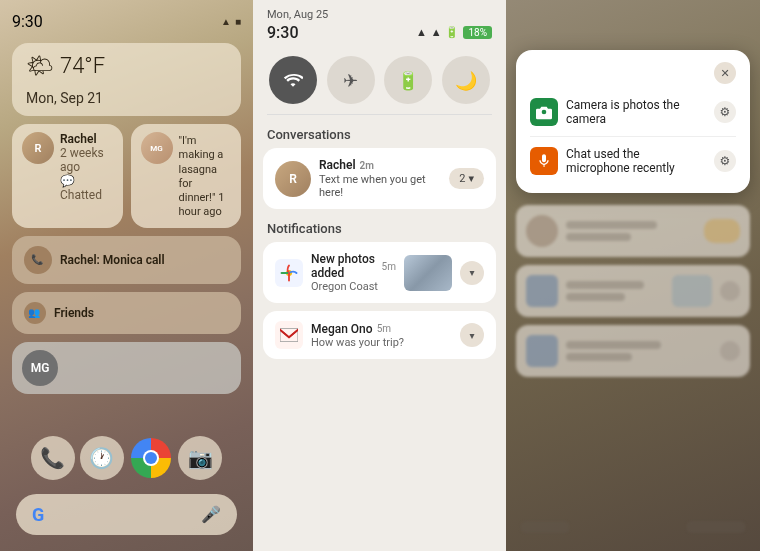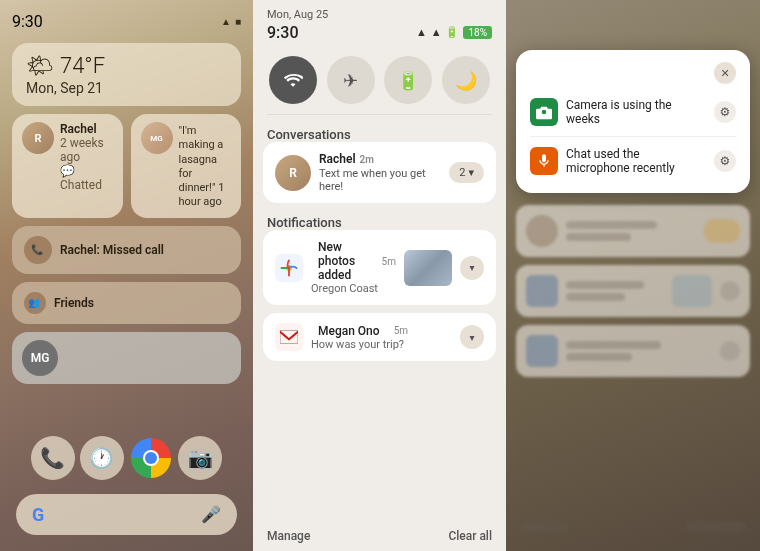--- a/index.html
+++ b/index.html
@@ -58,21 +58,21 @@
       align-items: center;
       gap: 6px;
       font-size: 22px;
       font-weight: 300;
       color: #2a2010;
     }
     .weather-date {
       font-size: 14px;
       font-weight: 400;
       color: #3a3020;
-      margin-top: 2px;
+      margin-top: 12px;
     }
     .convo-row {
       display: flex;
       gap: 8px;
       margin-bottom: 8px;
     }
     .convo-card {
       background: rgba(240, 230, 210, 0.75);
       border-radius: 16px;
       padding: 8px 10px;
@@ -270,21 +270,21 @@
     .qs-inactive { background: #ddd8d0; color: #555; }
     .shade-divider {
       height: 1px;
       background: #ddd;
       margin: 0 14px 8px 14px;
     }
     .shade-section-label {
       font-size: 13px;
       font-weight: 500;
       color: #444;
-      padding: 4px 14px 0 14px;
+      padding: 4px 14px 6px 14px;
     }
     .shade-card {
       background: white;
       border-radius: 14px;
       margin: 0 10px 8px 10px;
       padding: 10px 12px;
       display: flex;
       align-items: center;
       gap: 8px;
     }
@@ -349,22 +349,21 @@
       justify-content: center;
       font-size: 14px;
     }
     .notif-content { flex: 1; min-width: 0; }
     .notif-row-title {
       font-size: 12px;
       font-weight: 500;
       color: #222;
       display: flex;
       align-items: center;
-      gap: 14px;
-      margin-left: 7px;
+      gap: 4px;
     }
     .notif-row-sub {
       font-size: 11px;
       color: #666;
     }
     .notif-thumb {
       width: 48px;
       height: 36px;
       border-radius: 6px;
       background: linear-gradient(135deg, #c8d8e8, #a0b8c8);
@@ -590,21 +589,21 @@
         <div class="convo-avatar" style="background: linear-gradient(135deg,#d4b494,#b89070); font-size:8px;">MG</div>
         <div class="convo-info">
           <div class="convo-msg">"I'm making a lasagna for dinner!" 1 hour ago</div>
         </div>
       </div>
     </div>
 
     <div class="notification-card">
       <div class="notif-icon">📞</div>
       <div class="notif-text">
-        <div class="notif-title">Rachel: Missed call</div>
+        <div class="notif-title">Rachel: Monica call</div>
       </div>
     </div>
 
     <div class="friends-card">
       <div style="display:flex; gap:4px;">
         <div style="width:22px;height:22px;border-radius:50%;background:#a08060;font-size:10px;display:flex;align-items:center;justify-content:center;color:white;">👥</div>
       </div>
       <div class="notif-title">Friends</div>
     </div>
 
@@ -715,24 +714,20 @@
     <div class="notif-content">
       <div class="notif-row-title">
         <span>Megan Ono</span>
         <span style="color:#888; font-weight:400; font-size:10px;">5m</span>
       </div>
       <div class="notif-row-sub">How was your trip?</div>
     </div>
     <div class="notif-expand">▾</div>
   </div>
 
-  <div class="shade-footer">
-    <span class="shade-footer-btn">Manage</span>
-    <span class="shade-footer-btn">Clear all</span>
-  </div>
 </div>
 
 <div class="panel-popup">
   <div class="popup-bg-content"></div>
   <div class="popup-overlay">
 
     <div style="height: 30px;"></div>
 
     <div class="popup-card">
       <div class="popup-header">
@@ -740,21 +735,21 @@
           <span>✕</span>
         </div>
       </div>
 
       <div class="popup-item">
         <div class="popup-item-icon camera-icon-green" style="background:#1e8c45;">
           <svg width="16" height="16" viewBox="0 0 24 24" fill="white">
             <path d="M12 15.5A3.5 3.5 0 018.5 12 3.5 3.5 0 0112 8.5a3.5 3.5 0 013.5 3.5 3.5 3.5 0 01-3.5 3.5M22 7h-4l-2-3H8L6 7H2a2 2 0 00-2 2v12a2 2 0 002 2h20a2 2 0 002-2V9a2 2 0 00-2-2z"></path>
           </svg>
         </div>
-        <div class="popup-item-text">Camera is using the weeks</div>
+        <div class="popup-item-text">Camera is photos the camera</div>
         <div class="popup-item-gear">⚙</div>
       </div>
 
       <div class="popup-divider"></div>
 
       <div class="popup-item">
         <div class="popup-item-icon mic-icon-orange" style="background:#e65c00;">
           <svg width="16" height="16" viewBox="0 0 24 24" fill="white">
             <path d="M12 14c1.7 0 3-1.3 3-3V5c0-1.7-1.3-3-3-3S9 3.3 9 5v6c0 1.7 1.3 3 3 3zM17 11c0 2.8-2.2 5-5 5s-5-2.2-5-5H5c0 3.5 2.8 6.4 6.3 6.9V21h1.5v-3.1C16.2 17.4 19 14.5 19 11h-2z"></path>
           </svg>

